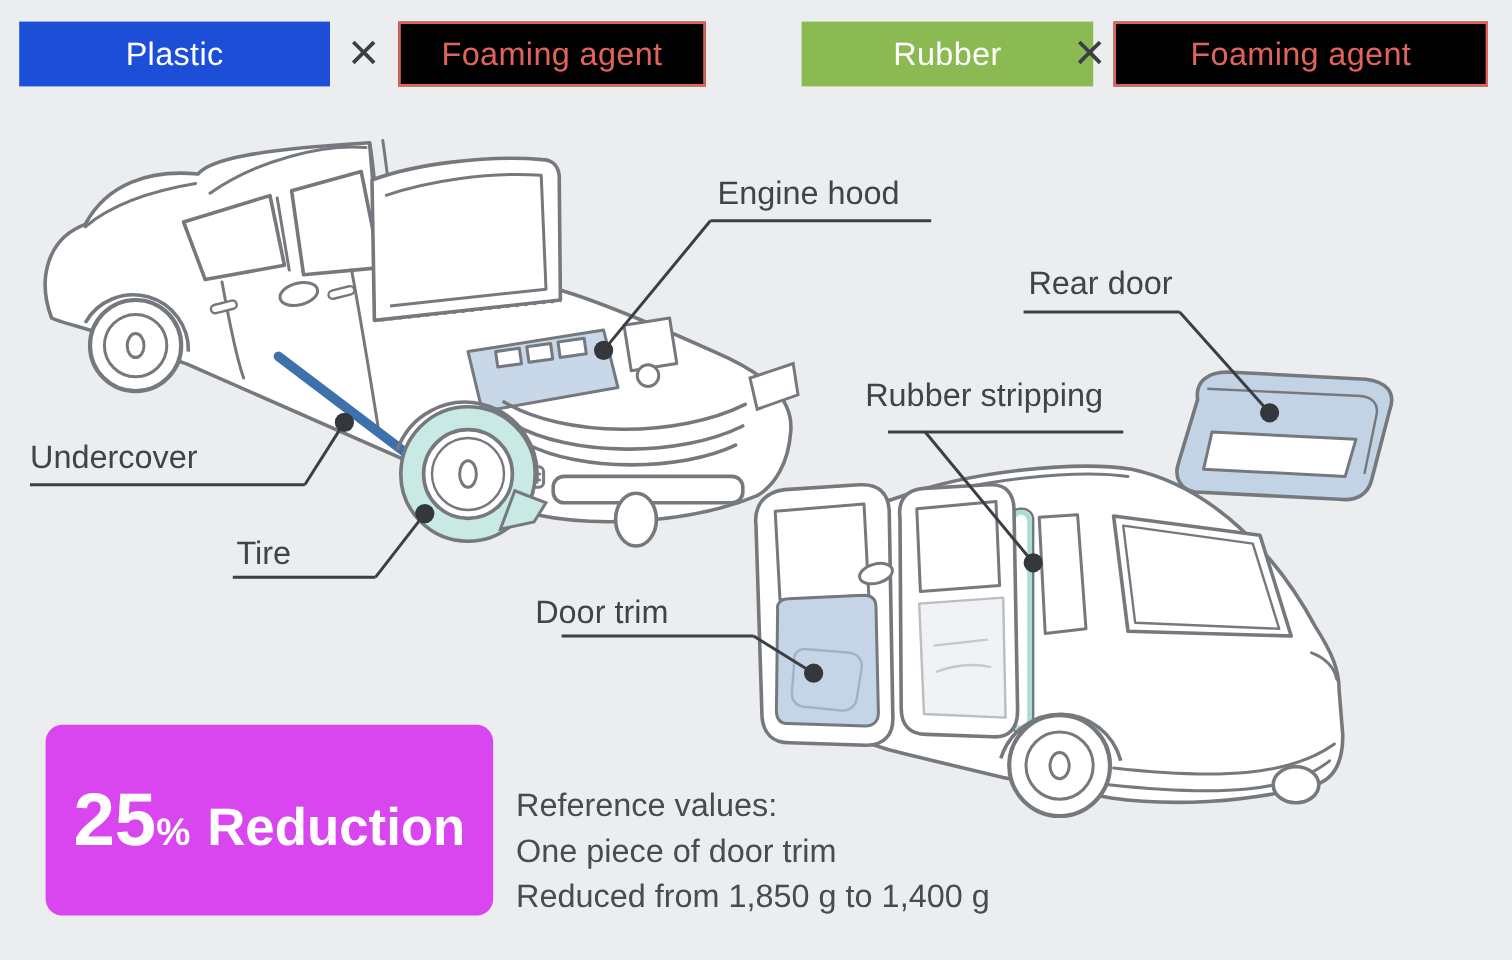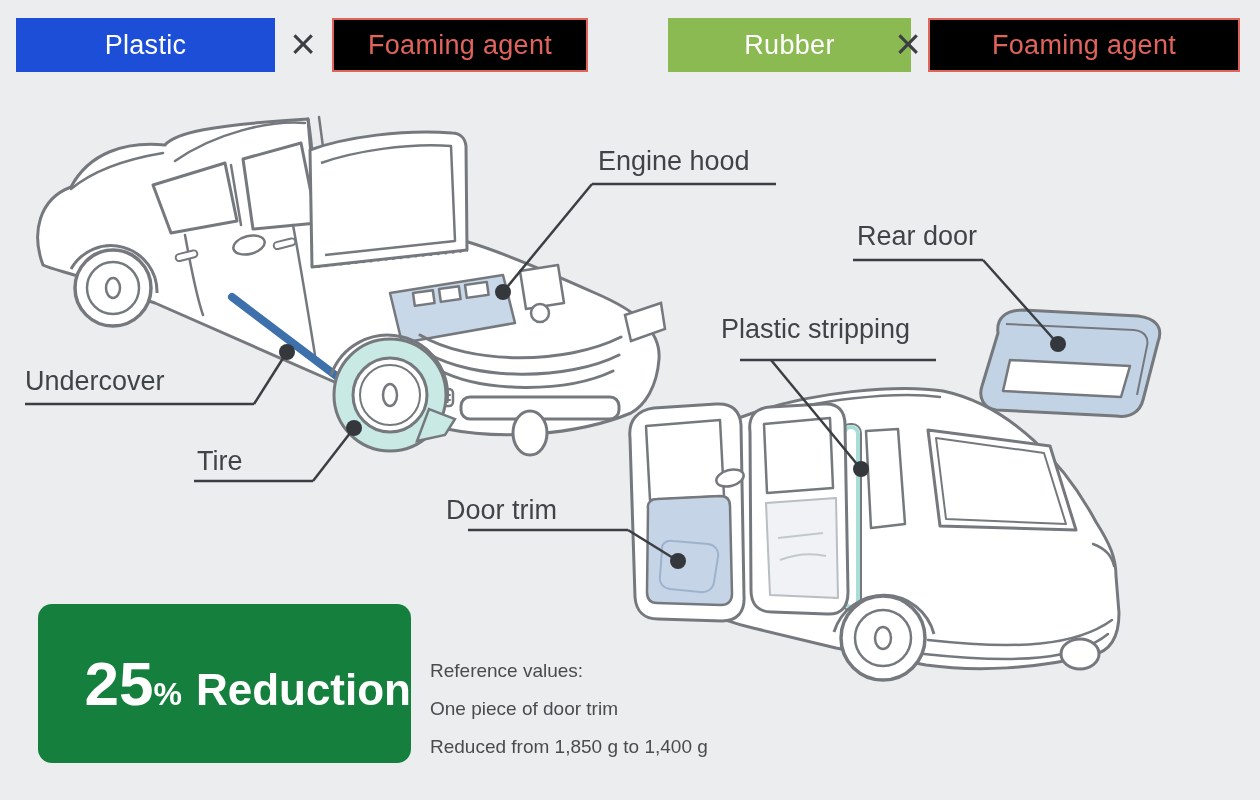--- a/index.html
+++ b/index.html
@@ -34,31 +34,31 @@
     font-size:27px;color:#404449;white-space:nowrap;line-height:1.1;
   }
   .lbl-engine-hood{left:598px;top:147px;text-align:center;}
   .lbl-undercover{left:25px;top:367px;}
   .lbl-tire{left:197px;top:447px;}
   .lbl-rear-door{left:857px;top:222px;}
   .lbl-weather-stripping{left:721px;top:315px;}
   .lbl-door-trim{left:446px;top:496px;}
   
   .reduction{
-    left:38px;top:604px;width:373px;height:159px;background:#15803d;border-radius:14px;
-    display:flex;flex-direction:column;align-items:flex-end;justify-content:center;
+    left:38px;top:604px;width:373px;height:159px;background:#d946ef;border-radius:14px;
+    display:flex;flex-direction:column;align-items:center;justify-content:center;
     color:#ffffff;font-weight:bold;
   }
   .reduction .l1{display:flex;align-items:baseline;line-height:1;}
   .reduction .v{font-size:62px;}
   .reduction .u{font-size:32px;}
   .reduction .r{font-size:44px;margin-left:14px;}
   .reduction .l2{font-size:40px;line-height:1;margin-top:12px;}
   
-  .reference{left:430px;top:652px;font-size:19px;color:#494c4f;line-height:38px;}
+  .reference{left:430px;top:652px;font-size:27px;color:#494c4f;line-height:38px;}
   svg{display:block;}
 </style>
 </head>
 <body>
 
 <div class="abs badge solid plastic">Plastic</div>
 <div class="abs times t1">×</div>
 <div class="abs badge agent a1">Foaming agent</div>
 
 <div class="abs badge solid rubber">Rubber</div>
@@ -233,21 +233,21 @@
       <line x1="628" y1="530" x2="678" y2="561"></line>
       <circle cx="678" cy="561" r="8" stroke="none"></circle>
     </g>
   </g>
 </svg>
 
 <div class="abs part-label lbl-engine-hood">Engine hood</div>
 <div class="abs part-label lbl-undercover">Undercover</div>
 <div class="abs part-label lbl-tire">Tire</div>
 <div class="abs part-label lbl-rear-door">Rear door</div>
-<div class="abs part-label lbl-weather-stripping">Plastic stripping</div>
+<div class="abs part-label lbl-weather-stripping">Rubber stripping</div>
 <div class="abs part-label lbl-door-trim">Door trim</div>
 
 <div class="abs reduction">
   <div class="l1">
     <span class="v">25</span>
       <span class="u">%</span>
       <span class="r">Reduction</span>
   </div>
 </div>
 

